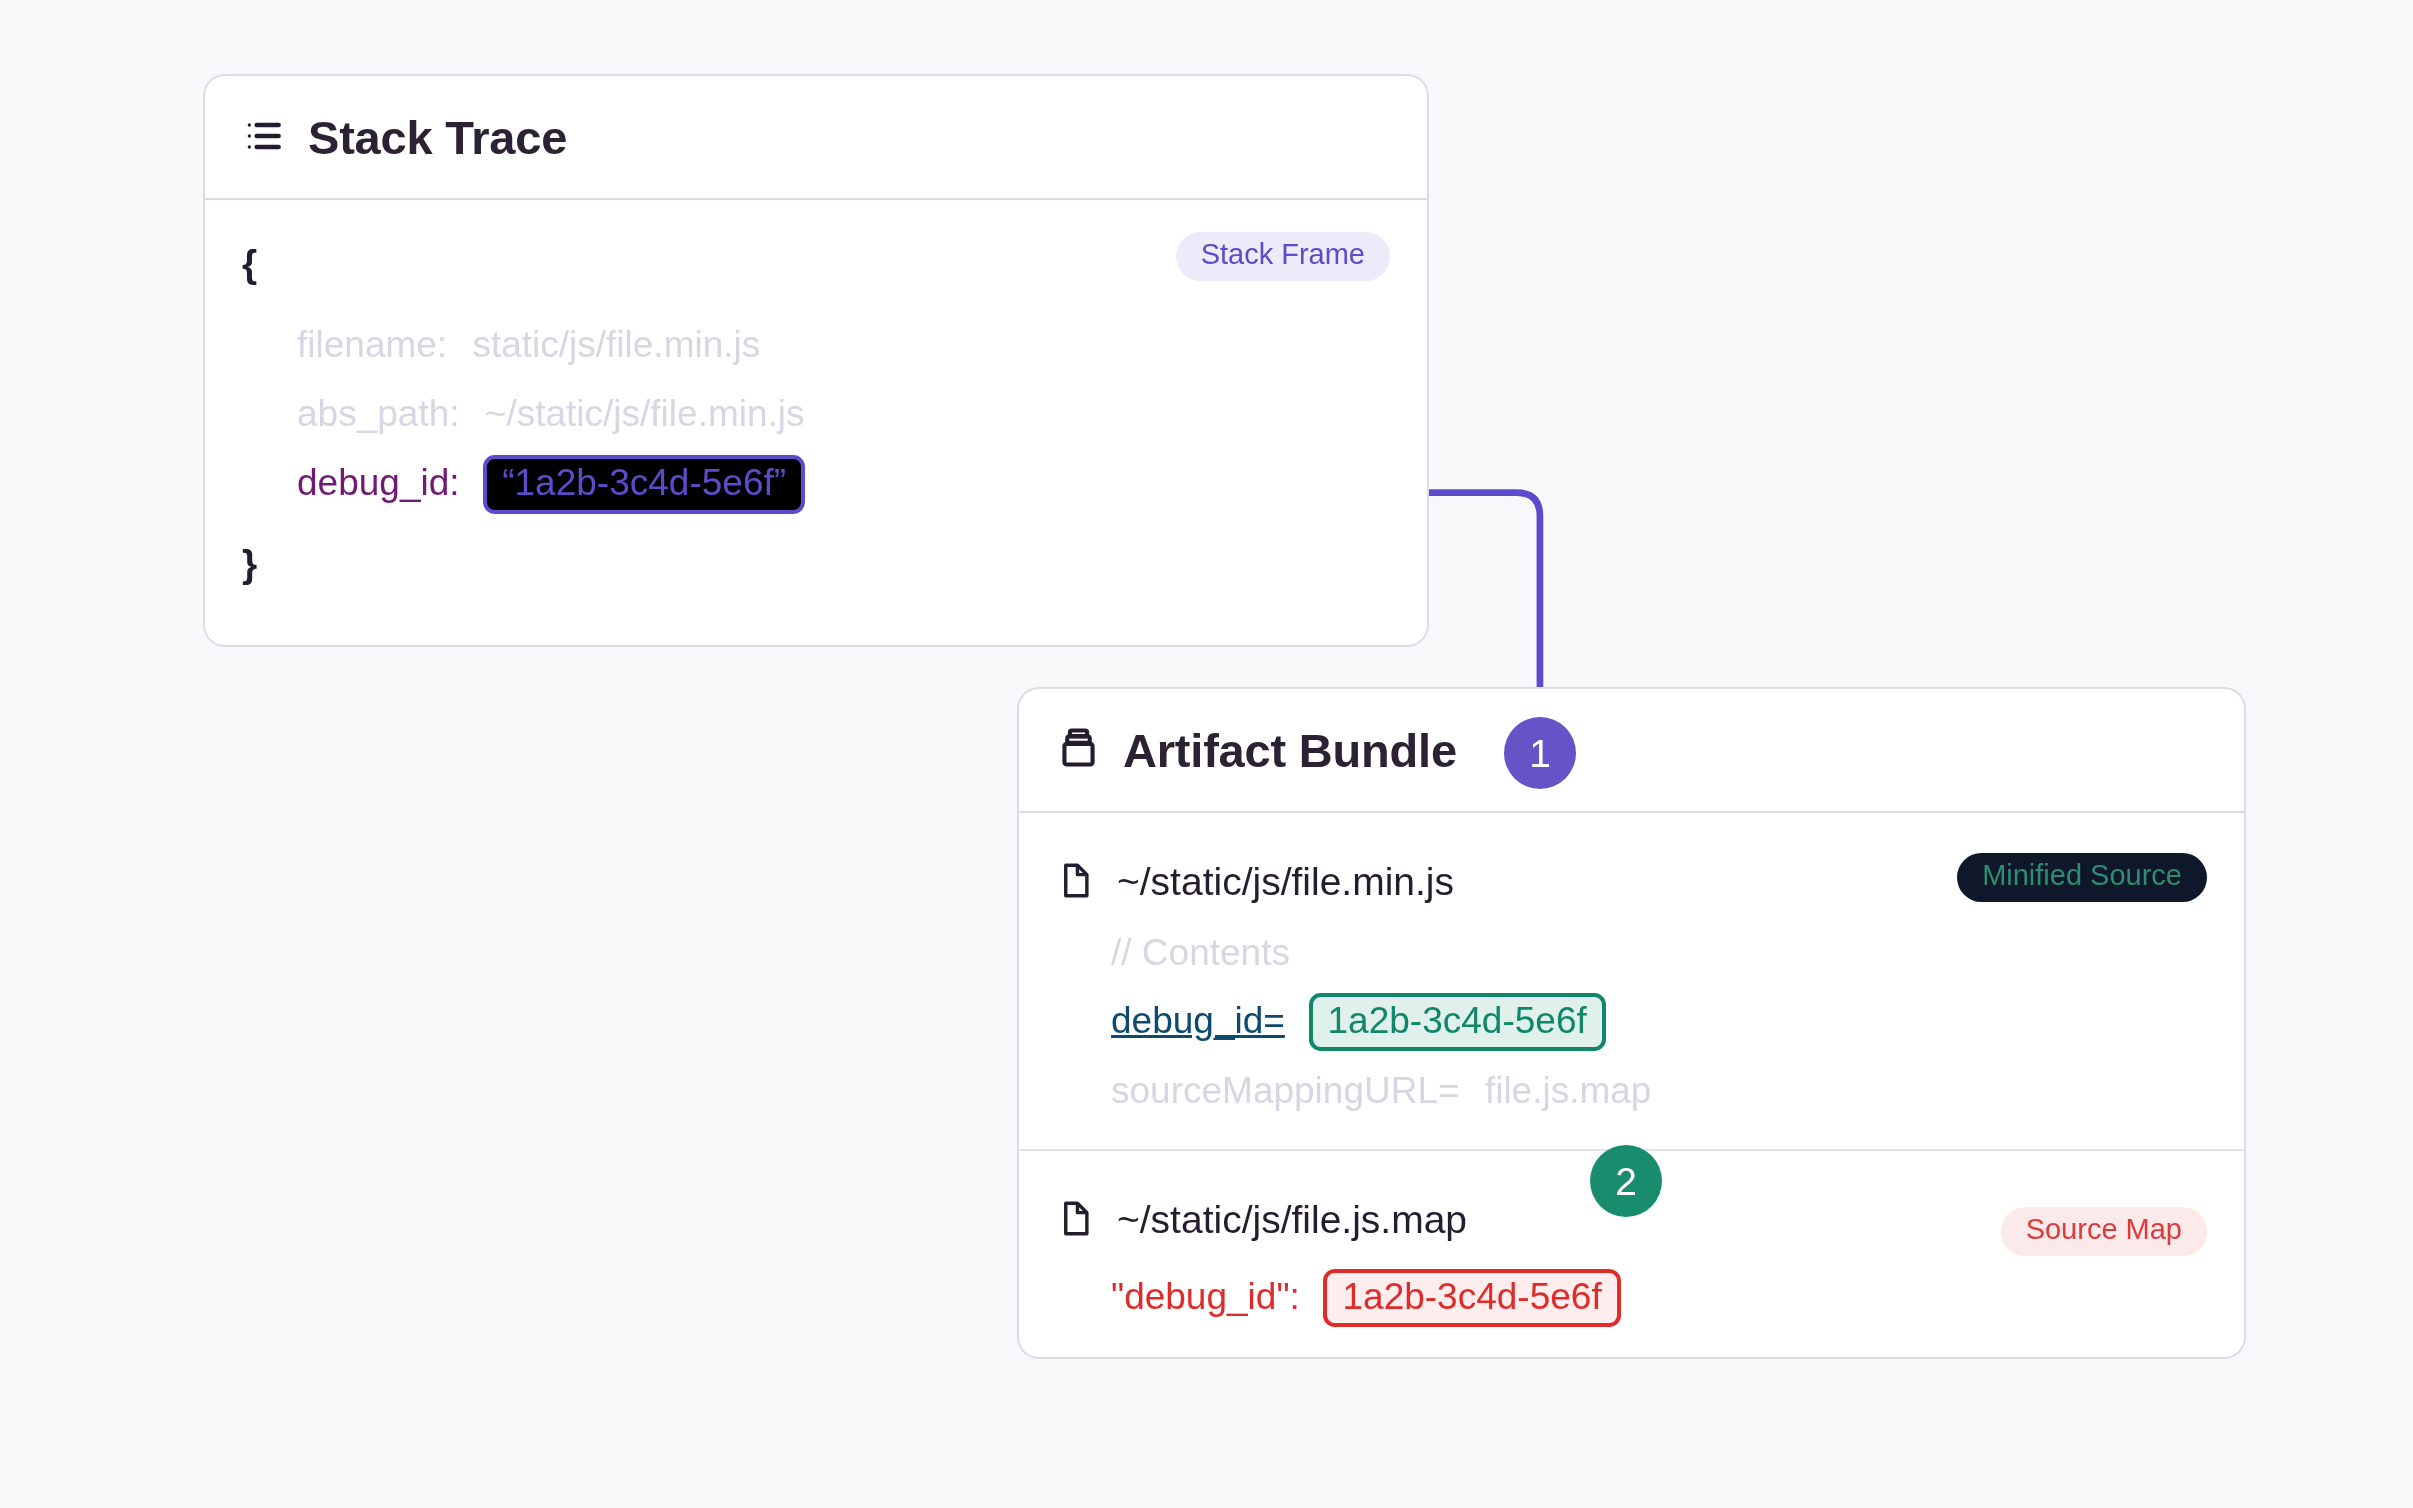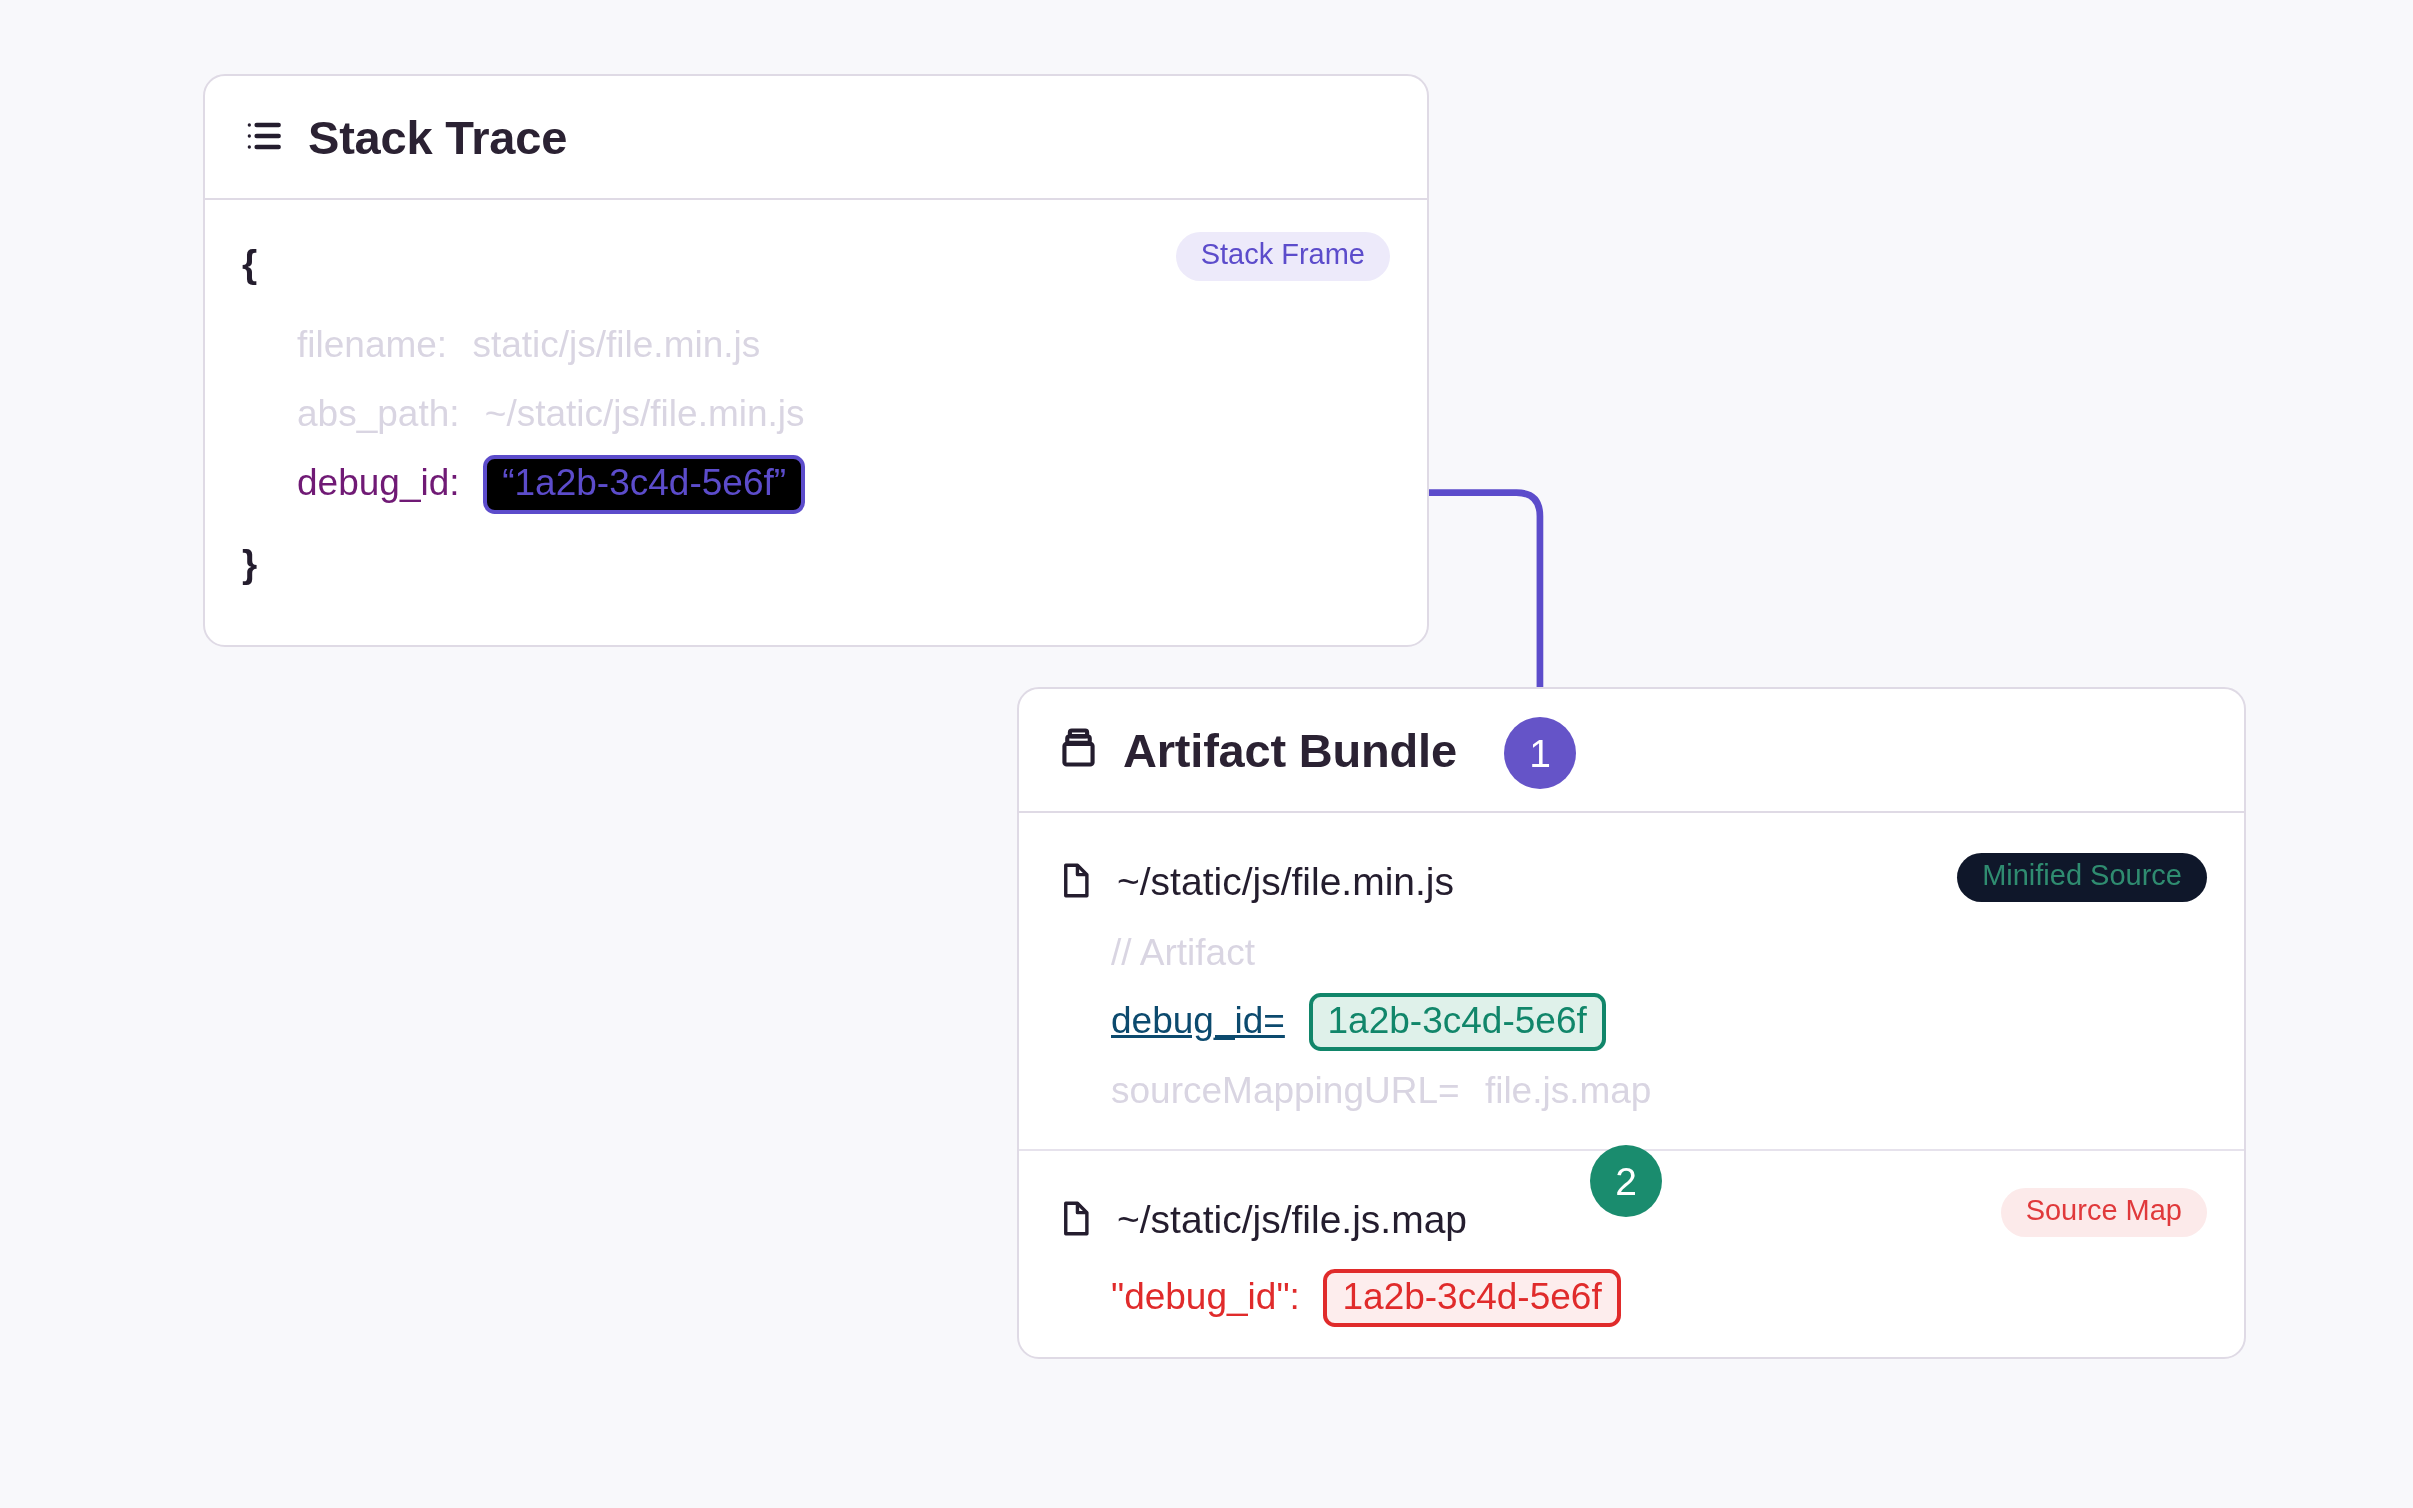--- a/index.html
+++ b/index.html
@@ -250,38 +250,38 @@
         <span class="hdr-icon">
           <svg width="39" height="39" viewBox="0 0 24 24" fill="none" stroke="#241D2E" stroke-width="2.1" stroke-linejoin="round">
             <path d="M6 2.6 h7.2 L19 8.4 V21.4 H6 Z"></path>
             <path d="M13.2 2.6 V8.4 H19"></path>
           </svg>
         </span>
         <span class="file-path">~/static/js/file.min.js</span>
       </div>
 
       <div class="code-line indent" style="line-height:65px;">
-        <span class="muted">// Artifact</span>
+        <span class="muted">// Contents</span>
       </div>
 
       <div class="code-line indent" style="line-height:72px;">
         <span class="t-green">debug_id=</span>
         <span class="chip chip-green" style="margin-left:13.4px;">1a2b-3c4d-5e6f</span>
       </div>
 
       <div class="code-line indent" style="line-height:67px;">
         <span class="muted">sourceMappingURL=</span>
         <span class="muted" style="padding-left:15px;">file.js.map</span>
       </div>
 
     </div>
 
     <div class="section">
 
-      <span class="pill pill-red badge-abs" style="right:37px; top:37px;text-align:center;">Source Map</span>
+      <span class="pill pill-red badge-abs" style="right:37px; top:56px;text-align:center;">Source Map</span>
 
       <div class="file-row">
         <span class="hdr-icon">
           <svg width="39" height="39" viewBox="0 0 24 24" fill="none" stroke="#241D2E" stroke-width="2.1" stroke-linejoin="round">
             <path d="M6 2.6 h7.2 L19 8.4 V21.4 H6 Z"></path>
             <path d="M13.2 2.6 V8.4 H19"></path>
           </svg>
         </span>
         <span class="file-path">~/static/js/file.js.map</span>
       </div>

